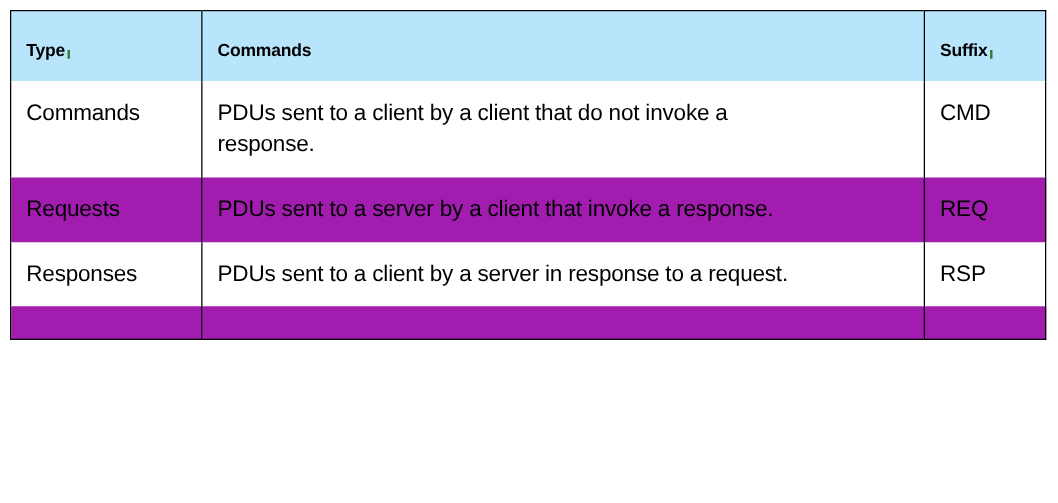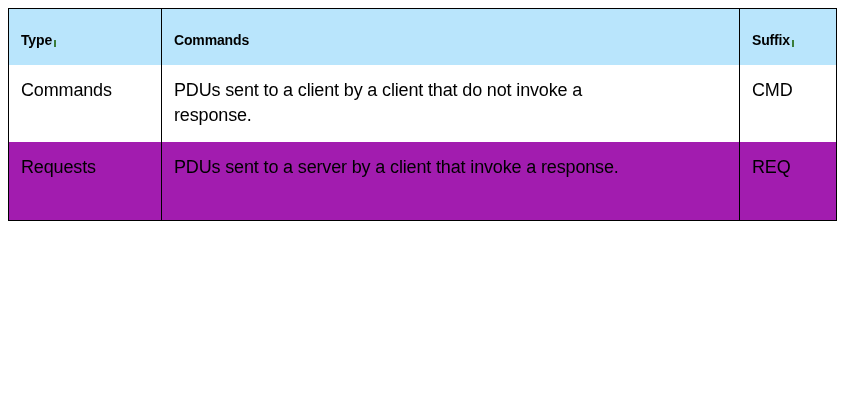--- a/index.html
+++ b/index.html
@@ -108,20 +108,31 @@
         <td class="cell-type">
             <span class="cell-text">Requests</span>
           </td>
         <td class="cell-purpose">
             <span class="cell-text">PDUs sent to a server by a client that invoke a response.</span>
           </td>
         <td class="cell-suffix">
             <span class="cell-text">REQ</span>
           </td>
       </tr>
+      <tr class="row-plain">
+        <td class="cell-type">
+            <span class="cell-text">Responses</span>
+          </td>
+        <td class="cell-purpose">
+            <span class="cell-text">PDUs sent to a client by a server in response to a request.</span>
+          </td>
+        <td class="cell-suffix">
+            <span class="cell-text">RSP</span>
+          </td>
+      </tr>
       <tr class="row-shade row-tall">
         <td class="cell-type"></td>
         <td class="cell-purpose"></td>
         <td class="cell-suffix"></td>
       </tr>
     </tbody>
   </table>
 </div>
 
 </body></html>

